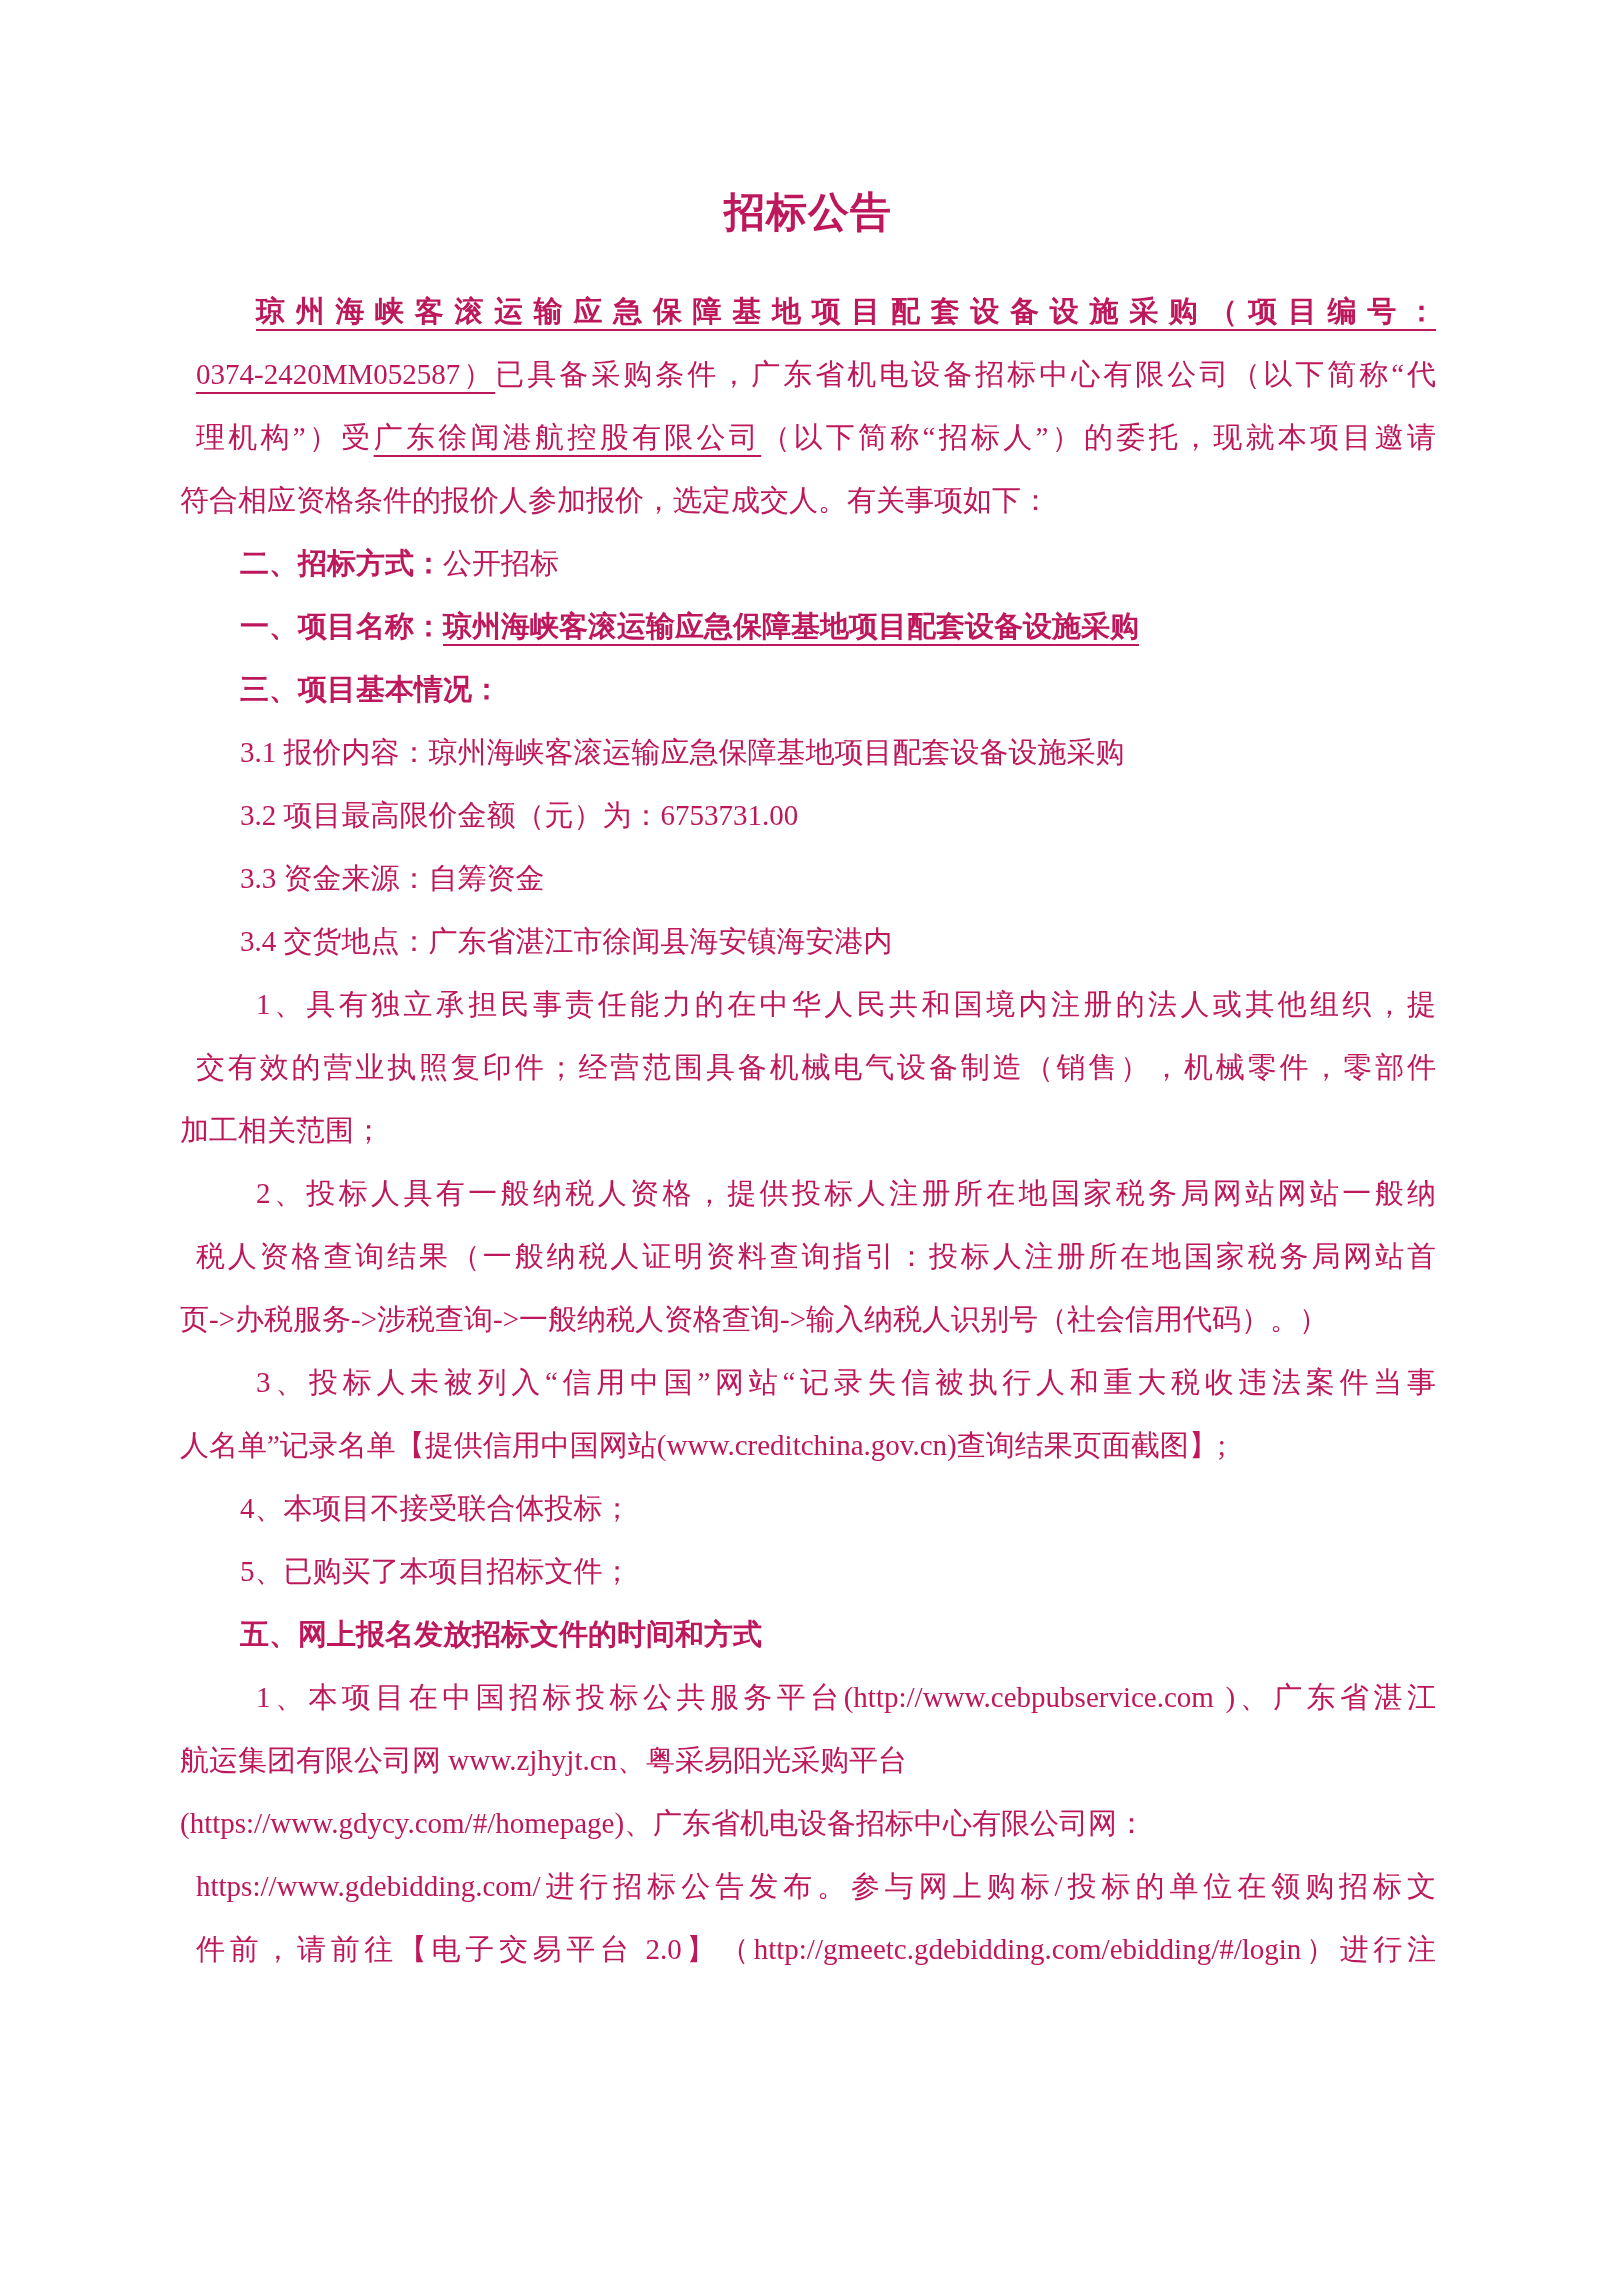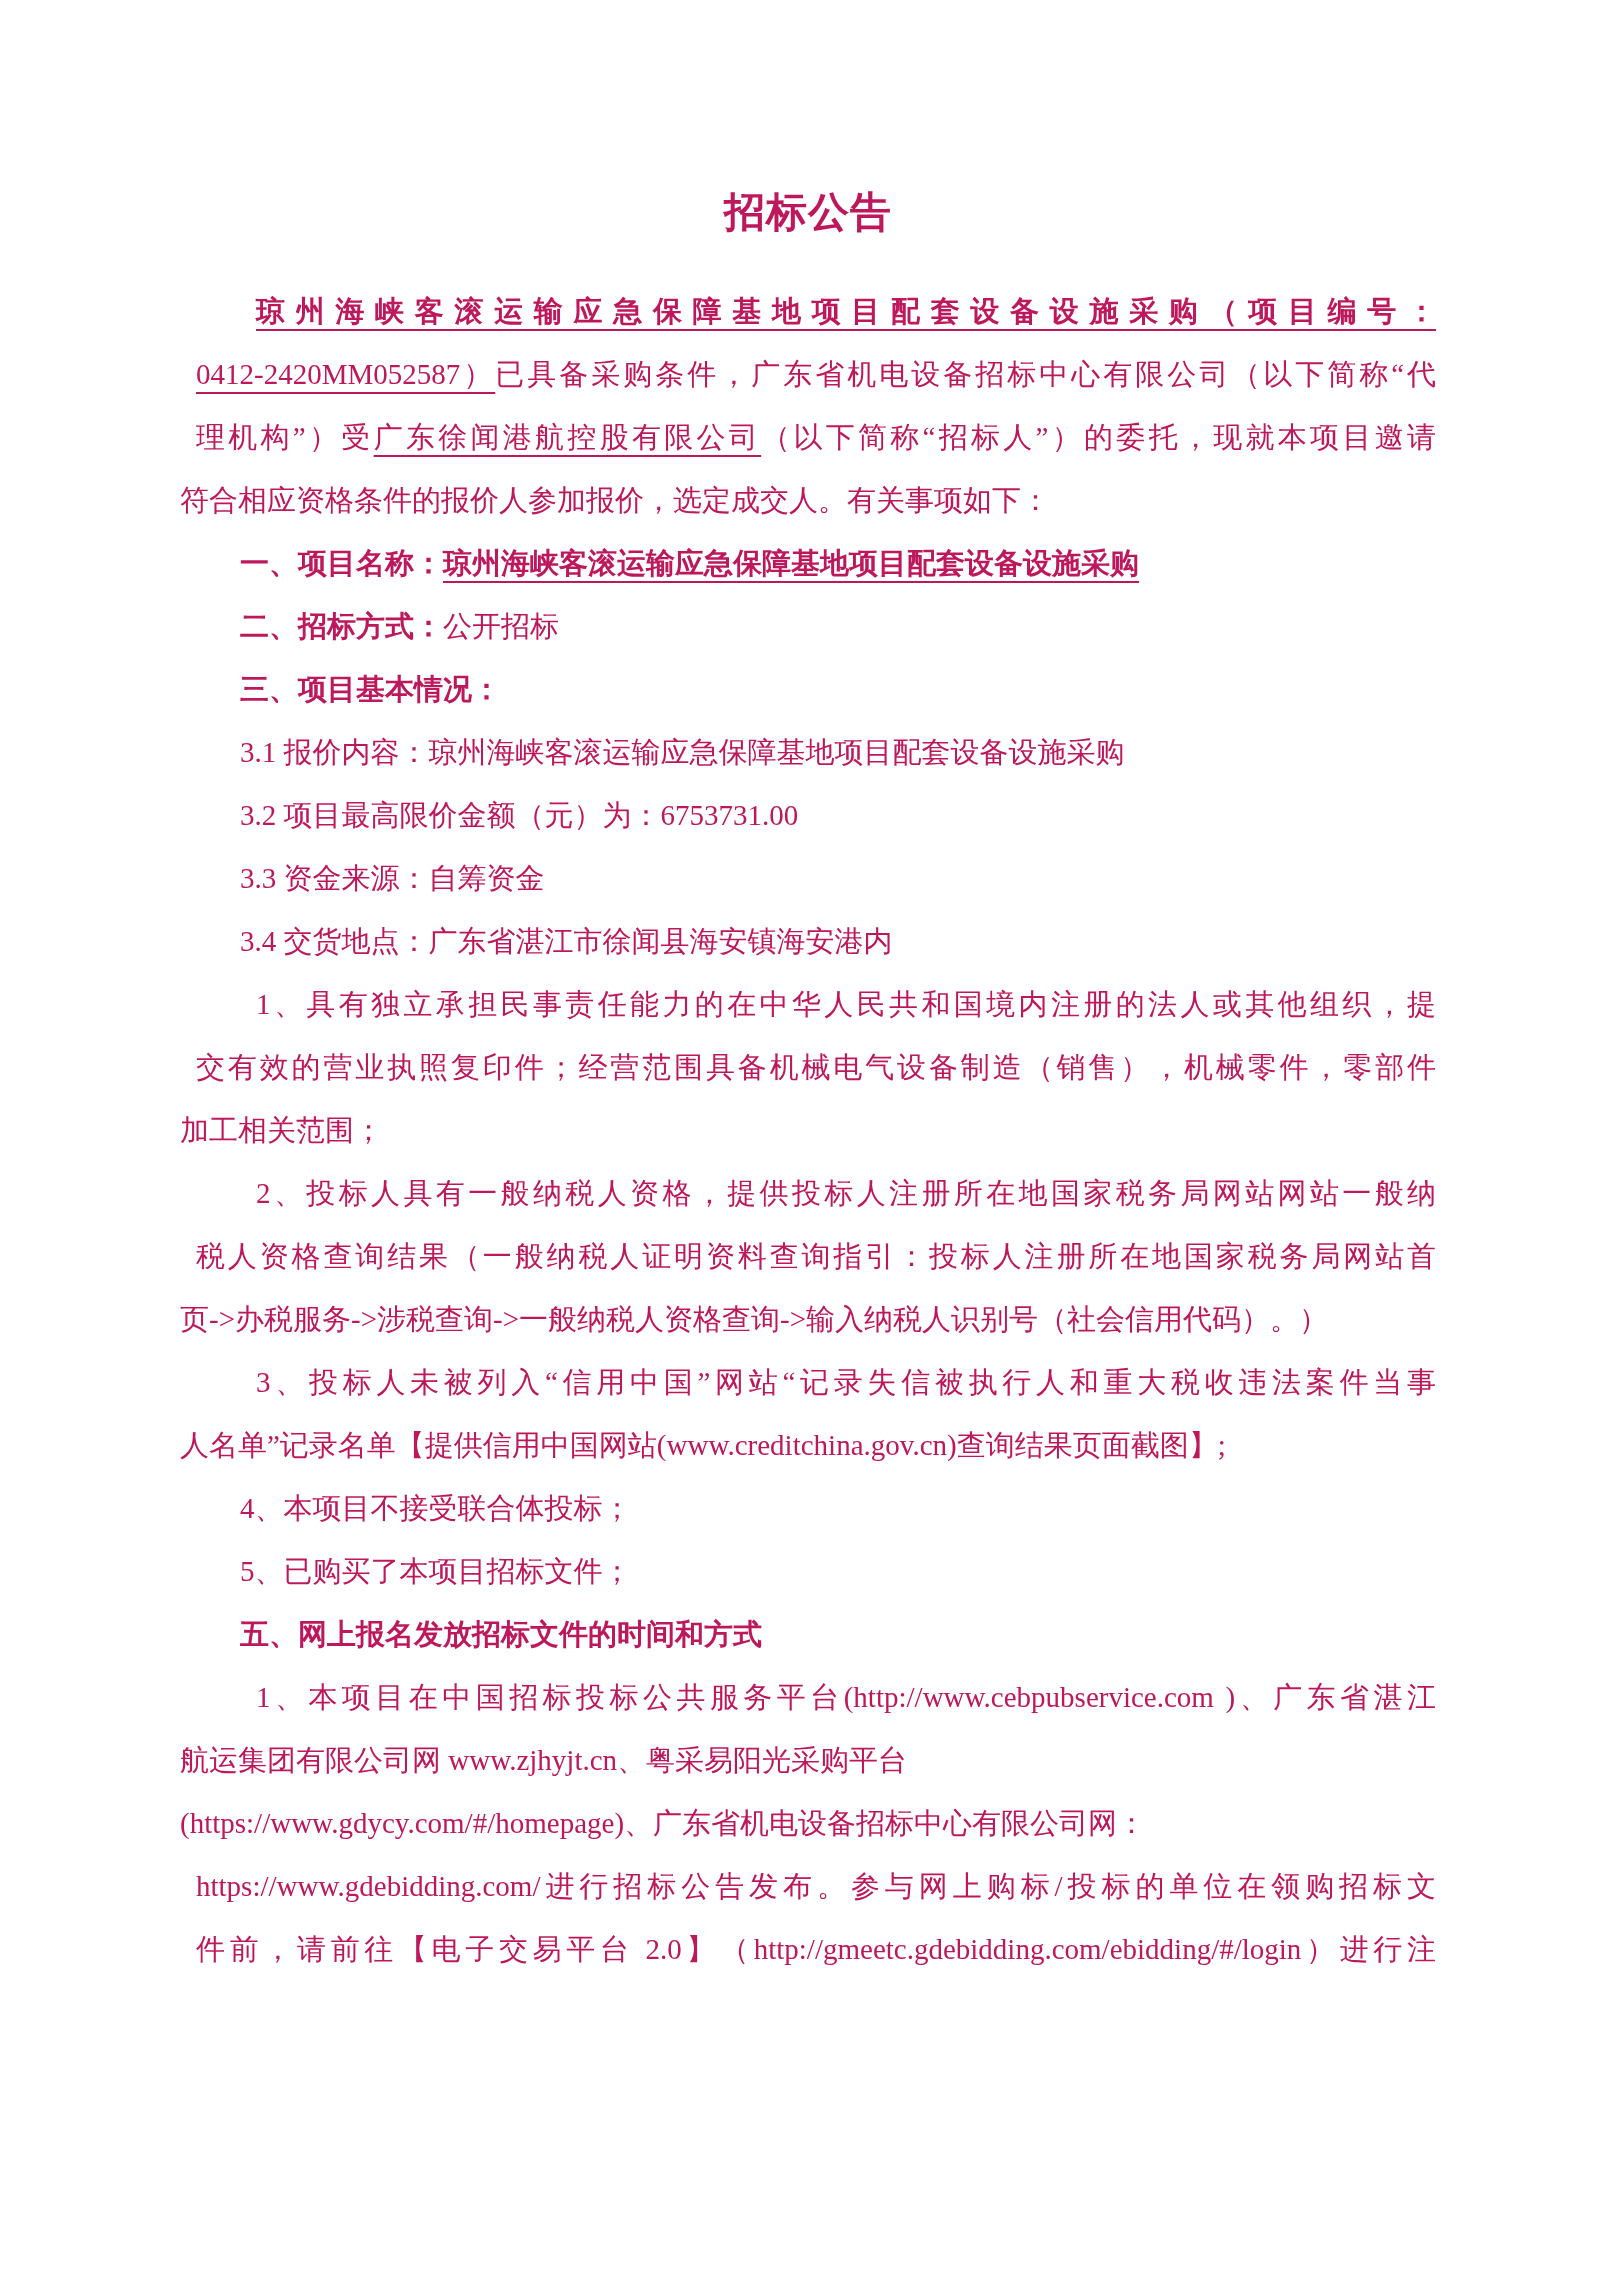--- a/index.html
+++ b/index.html
@@ -46,25 +46,25 @@
   }
 </style>
 </head>
 <body>
 
 <div class="page">
   <div class="content">
     <h1 class="doc-title">招标公告</h1>
     <div class="doc-body">
         <div class="line indent justify"><span class="seg bold underline">琼州海峡客滚运输应急保障基地项目配套设备设施采购（项目编号：</span></div>
-        <div class="line justify"><span class="seg underline">0412-2420MM052587）</span><span class="seg">已具备采购条件，广东省机电设备招标中心有限公司（以下简称“代</span></div>
+        <div class="line justify"><span class="seg underline">0374-2420MM052587）</span><span class="seg">已具备采购条件，广东省机电设备招标中心有限公司（以下简称“代</span></div>
         <div class="line justify"><span class="seg">理机构”）受</span><span class="seg underline">广东徐闻港航控股有限公司</span><span class="seg">（以下简称“招标人”）的委托，现就本项目邀请</span></div>
         <div class="line"><span class="seg">符合相应资格条件的报价人参加报价，选定成交人。有关事项如下：</span></div>
+        <div class="line indent"><span class="seg bold">二、招标方式：</span><span class="seg">公开招标</span></div>
         <div class="line indent"><span class="seg bold">一、项目名称：</span><span class="seg bold underline">琼州海峡客滚运输应急保障基地项目配套设备设施采购</span></div>
-        <div class="line indent"><span class="seg bold">二、招标方式：</span><span class="seg">公开招标</span></div>
         <div class="line indent"><span class="seg bold">三、项目基本情况：</span></div>
         <div class="line indent"><span class="seg">3.1 报价内容：琼州海峡客滚运输应急保障基地项目配套设备设施采购</span></div>
         <div class="line indent"><span class="seg">3.2 项目最高限价金额（元）为：6753731.00</span></div>
         <div class="line indent"><span class="seg">3.3 资金来源：自筹资金</span></div>
         <div class="line indent"><span class="seg">3.4 交货地点：广东省湛江市徐闻县海安镇海安港内</span></div>
         <div class="line indent justify"><span class="seg">1、具有独立承担民事责任能力的在中华人民共和国境内注册的法人或其他组织，提</span></div>
         <div class="line justify"><span class="seg">交有效的营业执照复印件；经营范围具备机械电气设备制造（销售），机械零件，零部件</span></div>
         <div class="line"><span class="seg">加工相关范围；</span></div>
         <div class="line indent justify"><span class="seg">2、投标人具有一般纳税人资格，提供投标人注册所在地国家税务局网站网站一般纳</span></div>
         <div class="line justify"><span class="seg">税人资格查询结果（一般纳税人证明资料查询指引：投标人注册所在地国家税务局网站首</span></div>

